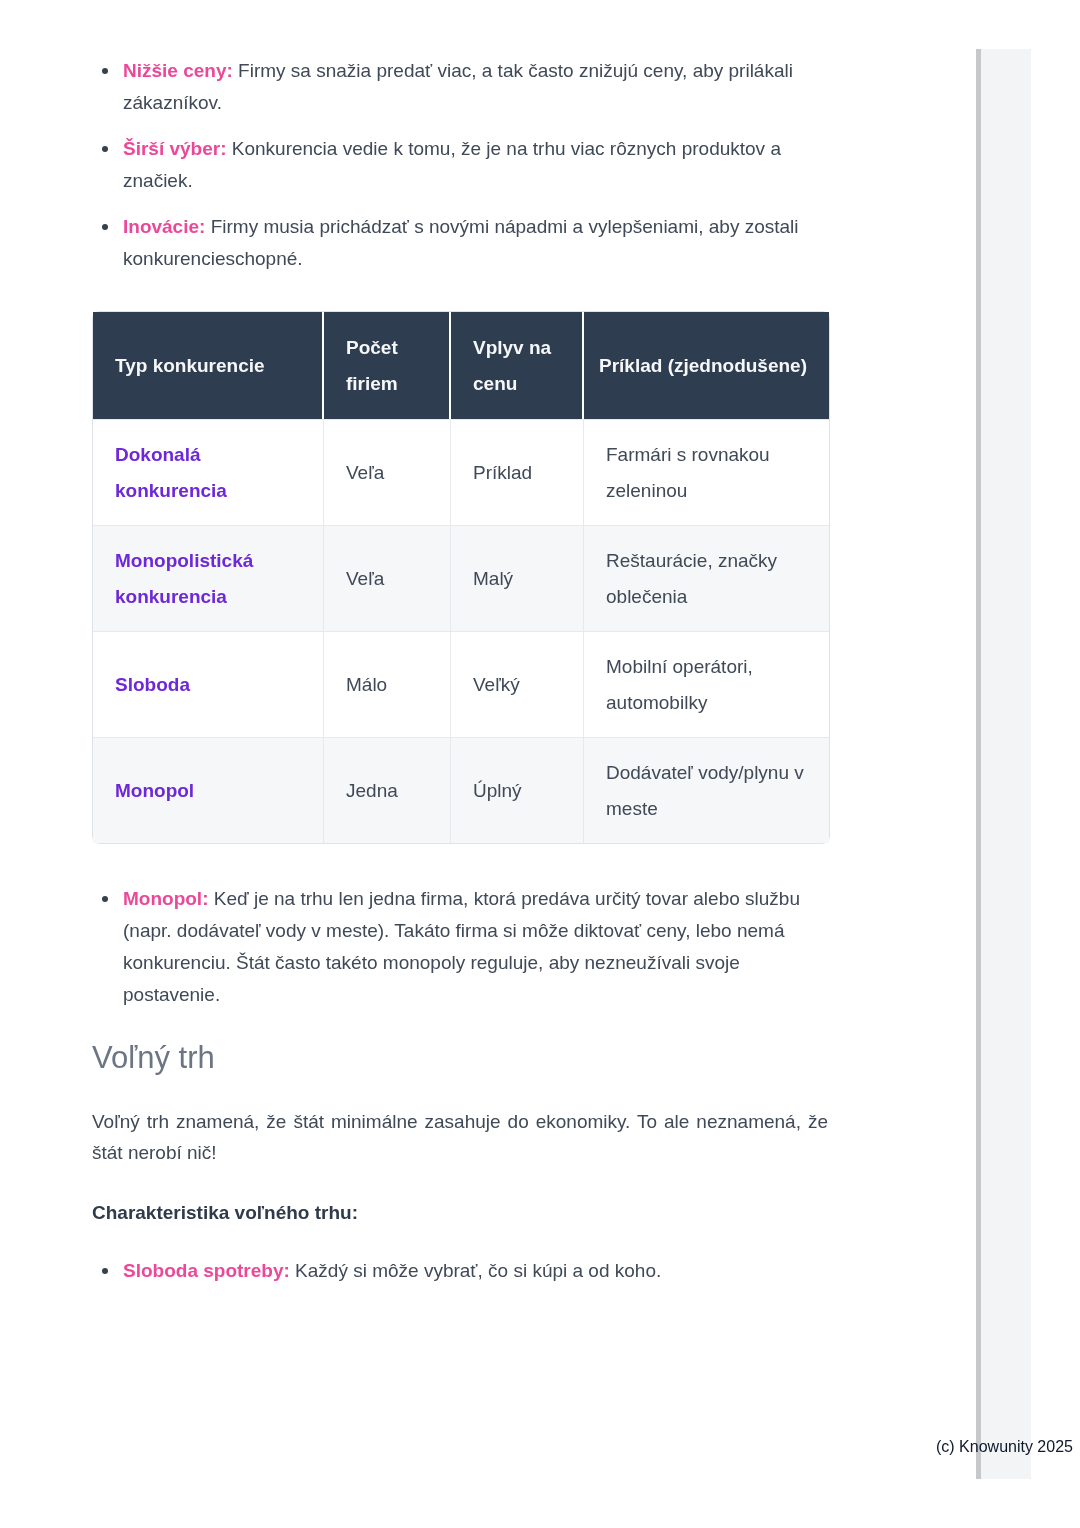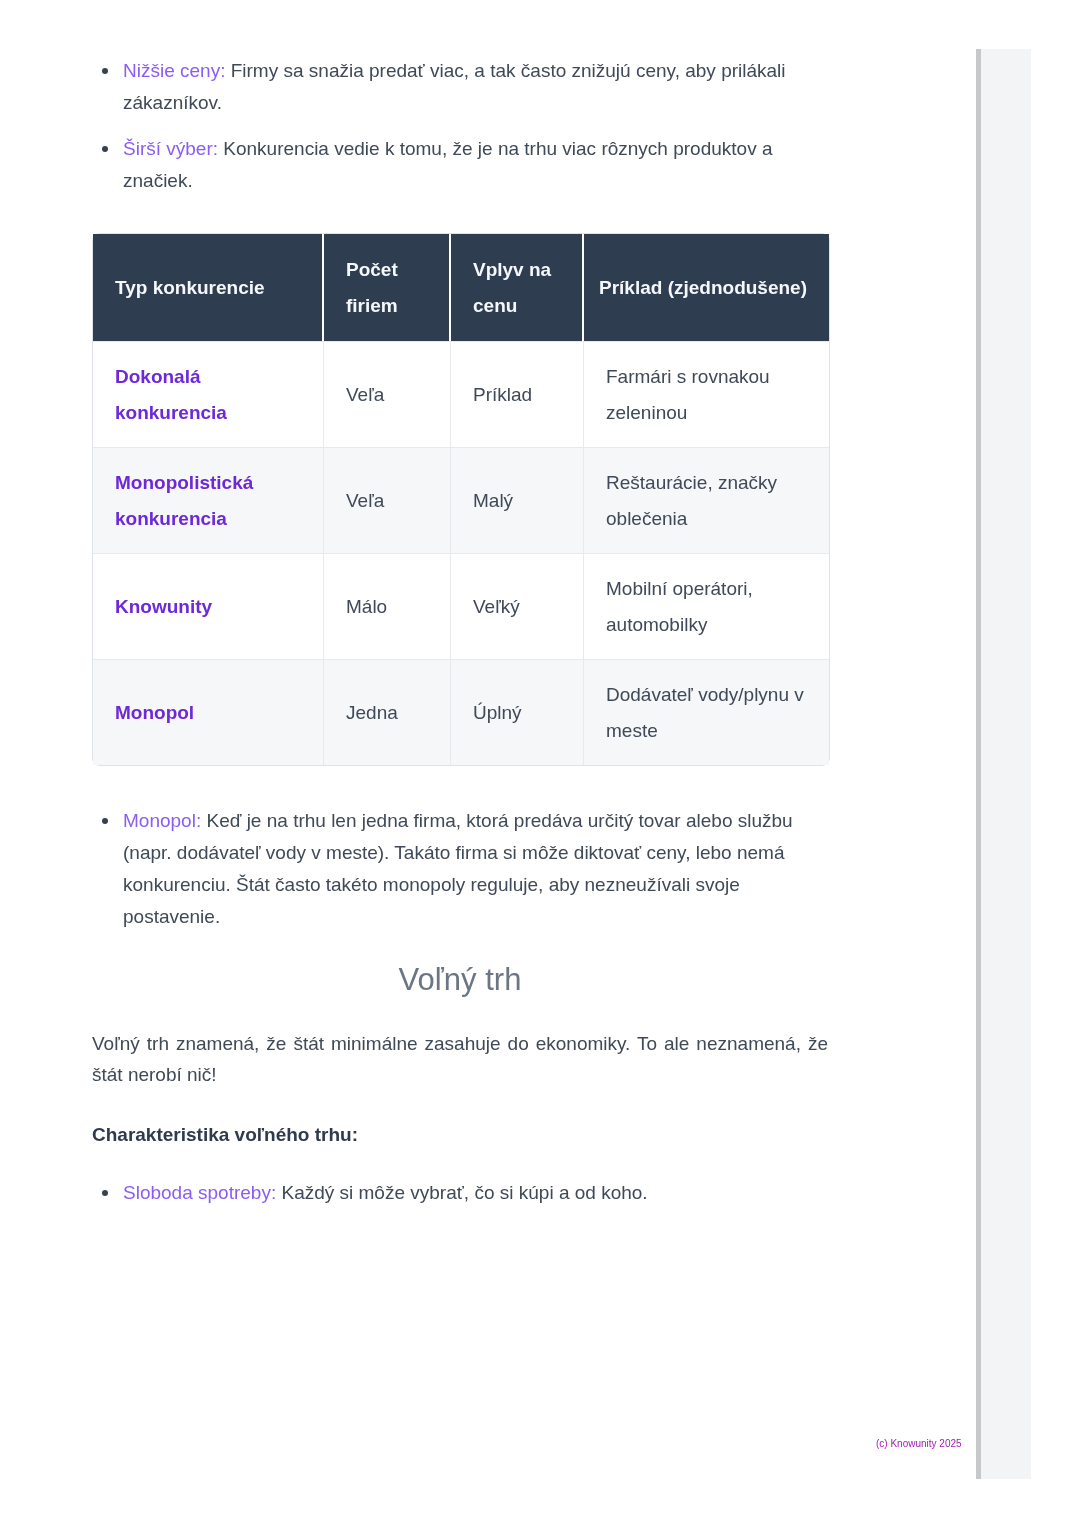--- a/index.html
+++ b/index.html
@@ -26,39 +26,38 @@
     line-height: 32px;
     color: #3f4957;
   }
   ul.bullets li .dot {
     position: absolute;
     left: 10px; top: 13px;
     width: 6px; height: 6px;
     border-radius: 50%;
     background: #39404d;
   }
-  ul.bullets li strong { color: #8b5cf6; font-weight: 400; }
+  ul.bullets li strong { color: #ec4899; font-weight: 700; }
   ul.bullets.first { margin-top: 55px; }
   ul.bullets.monopol { margin-top: 39px; }
   ul.bullets.charakteristika { margin-top: 29px; }
   
   h3.bold-heading {
     margin-top: 20px;
     font-size: 19px;
     line-height: 26px;
     font-weight: 700;
     color: #2f3a4a;
   }
   h2.section-heading {
     margin-top: 27px;
     font-size: 31px;
     line-height: 40px;
     font-weight: 500;
     color: #6b7583;
-    text-align: center;
   }
   
   table.comp-table {
     margin-top: 36px;
     width: 736px;
     border-collapse: separate;
     border-spacing: 0;
     table-layout: fixed;
     border: 1px solid #dfe2e6;
     border-radius: 8px;
@@ -106,42 +105,47 @@
     left: 976px; top: 49px;
     width: 55px; height: 1430px;
     background: #f3f4f5;
     border-left: 5px solid #c7c8ca;
     z-index: 1;
   }
   
   .copyright {
     position: absolute;
     top: 1438px;
-    left: 876px;
-    font-size: 10px;
-    color: #a21caf;
+    left: 936px;
+    font-size: 16px;
+    color: #0f172a;
     z-index: 2;
     white-space: nowrap;
   }
 </style>
 </head>
 <body>
 
 <div class="content">
 
   <ul class="bullets first">
     <li>
       <span class="dot"></span>
       <strong>Nižšie ceny:</strong>
       <span>Firmy sa snažia predať viac, a tak často znižujú ceny, aby prilákali zákazníkov.</span>
     </li>
     <li>
       <span class="dot"></span>
       <strong>Širší výber:</strong>
       <span>Konkurencia vedie k tomu, že je na trhu viac rôznych produktov a značiek.</span>
+    </li>
+    <li>
+      <span class="dot"></span>
+      <strong>Inovácie:</strong>
+      <span>Firmy musia prichádzať s novými nápadmi a vylepšeniami, aby zostali konkurencieschopné.</span>
     </li>
   </ul>
 
 
   <table class="comp-table">
     <colgroup>
       <col style="width:231px">
       <col style="width:127px">
       <col style="width:133px">
       <col style="width:245px">
@@ -161,21 +165,21 @@
         <td>Príklad</td>
         <td>Farmári s rovnakou zeleninou</td>
       </tr>
       <tr>
         <th class="rowhead">Monopolistická konkurencia</th>
         <td>Veľa</td>
         <td>Malý</td>
         <td>Reštaurácie, značky oblečenia</td>
       </tr>
       <tr>
-        <th class="rowhead">Knowunity</th>
+        <th class="rowhead">Sloboda</th>
         <td>Málo</td>
         <td>Veľký</td>
         <td>Mobilní operátori, automobilky</td>
       </tr>
       <tr>
         <th class="rowhead">Monopol</th>
         <td>Jedna</td>
         <td>Úplný</td>
         <td>Dodávateľ vody/plynu v meste</td>
       </tr>

